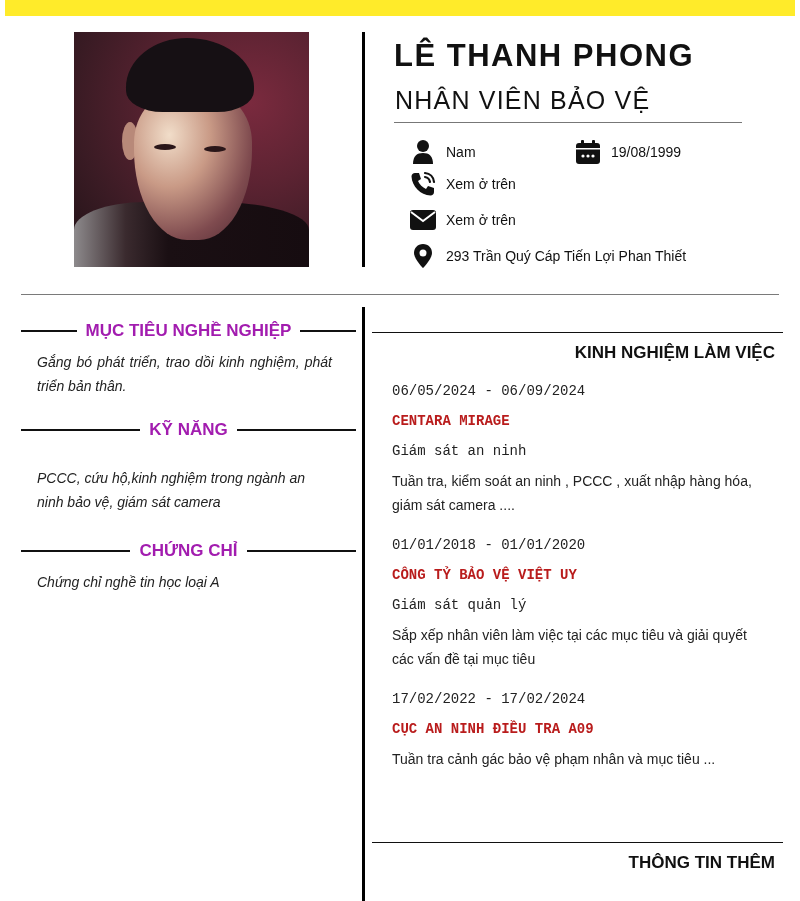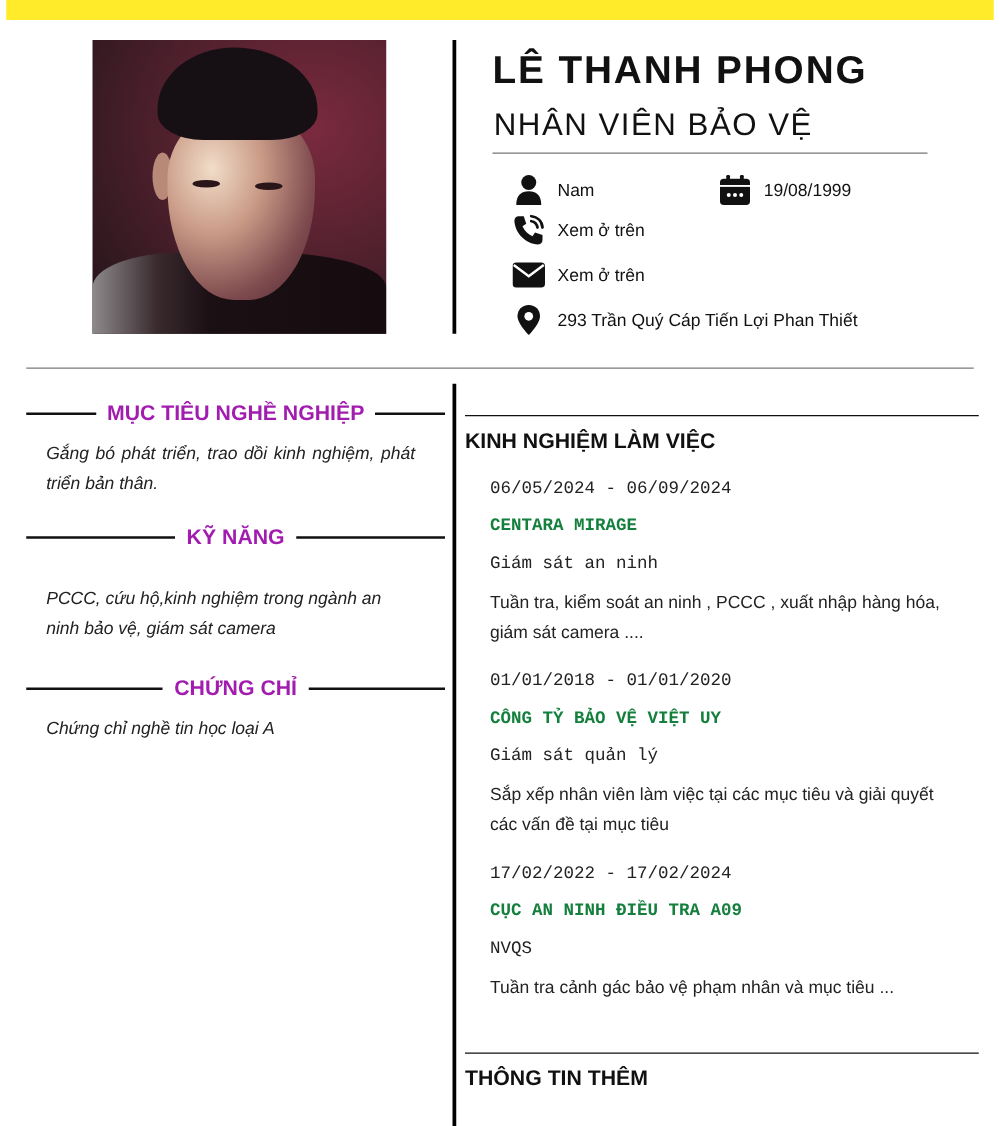--- a/index.html
+++ b/index.html
@@ -36,25 +36,25 @@
     .vline-main { position: absolute; left: 362px; top: 307px; width: 3px; height: 594px; background: #000; }
 
     .sec-head { position: absolute; left: 21px; width: 335px; display: flex; align-items: center; }
     .sec-head .ln { flex: 1; height: 2px; background: #111; }
     .sec-head .lbl { font-size: 17px; font-weight: bold; padding: 0 9px; white-space: nowrap; color: #a21caf; }
 
     .sec-text { position: absolute; left: 37px; width: 295px; font-size: 14px; line-height: 24px; color: #222; font-style: italic; }
     .justify { text-align: justify; }
 
     .r-line { position: absolute; left: 372px; width: 411px; height: 1px; background: #111; }
-    .r-head { position: absolute; left: 372px; width: 403px; text-align: left; font-size: 17px; font-weight: bold; color: #111; }
+    .r-head { position: absolute; left: 372px; width: 403px; text-align: right; font-size: 17px; font-weight: bold; color: #111; }
 
     .exp { position: absolute; left: 392px; width: 360px; font-size: 14px; color: #222; }
     .exp .row { height: 30px; line-height: 20px; font-family: Liberation Mono, monospace; }
-    .exp .company { font-weight: bold; color: #15803d; }
+    .exp .company { font-weight: bold; color: #b91c1c; }
     .exp .desc { line-height: 24px; margin-top: -2px; }
   </style>
 </head>
 <body>
 
 <div class="topbar"></div>
 
 <div class="photo">
   <div class="shirt"></div>
   <div class="ear"></div>
@@ -163,18 +163,17 @@
 <div class="exp" style="top:535px;">
   <div class="row">01/01/2018 - 01/01/2020</div>
   <div class="row company">CÔNG TỶ BẢO VỆ VIỆT UY</div>
   <div class="row">Giám sát quản lý</div>
   <div class="desc">Sắp xếp nhân viên làm việc tại các mục tiêu và giải quyết các vấn đề tại mục tiêu</div>
 </div>
 
 <div class="exp" style="top:689px;">
   <div class="row">17/02/2022 - 17/02/2024</div>
   <div class="row company">CỤC AN NINH ĐIỀU TRA A09</div>
-  <div class="row">NVQS</div>
   <div class="desc">Tuần tra cảnh gác bảo vệ phạm nhân và mục tiêu ...</div>
 </div>
 
 <div class="r-line" style="top:842px;"></div>
 <div class="r-head" style="top:853px;">THÔNG TIN THÊM</div>
 
 </body></html>

